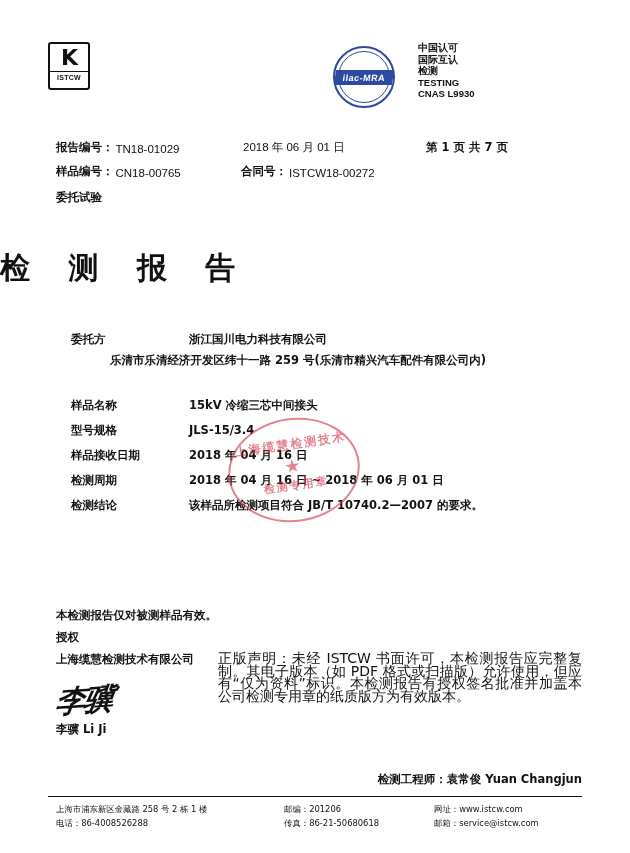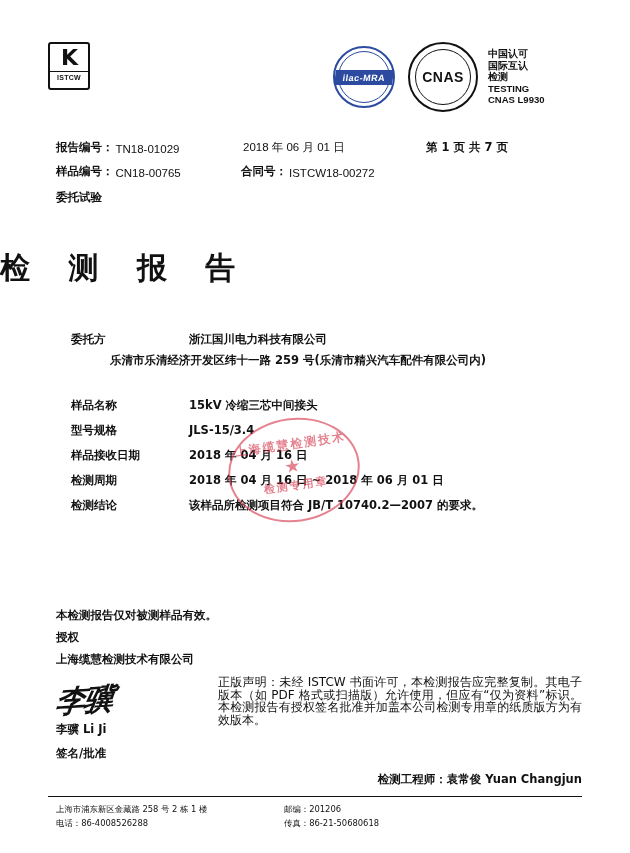--- a/index.html
+++ b/index.html
@@ -284,25 +284,25 @@
     top: 604px;
     left: 56px;
     font-family: "DejaVu Sans", "Liberation Sans", sans-serif;
     font-weight: bold;
     font-size: 11.5px;
     line-height: 22px;
   }
 
   .disclaimer {
     position: absolute;
-    top: 676px;
+    top: 652px;
     left: 218px;
     width: 364px;
     font-family: "DejaVu Sans", "Liberation Sans", sans-serif;
-    font-size: 12px;
+    font-size: 14px;
     line-height: 12.5px;
     text-align: justify;
     color: #111;
   }
 
   .sign-area {
     position: absolute;
     top: 676px;
     left: 56px;
     width: 150px;
@@ -377,23 +377,20 @@
       </div>
     </div>
 
     <div class="ilac">
       <div class="ring"></div>
       <div class="ring2"></div>
       <div class="bar">ilac-MRA</div>
     </div>
 
     <div class="cnas">
-      <div class="cnas-mark">
-        <div class="inner">CNAS</div>
-      </div>
       <div class="cnas-text">
         <div class="cn">中国认可</div>
         <div class="cn">国际互认</div>
         <div class="cn">检测</div>
         <div>TESTING</div>
         <div>CNAS L9930</div>
       </div>
     </div>
   </div>
 
@@ -466,34 +463,37 @@
 
   <div class="statements">
     <div>本检测报告仅对被测样品有效。</div>
     <div>授权</div>
     <div>上海缆慧检测技术有限公司</div>
   </div>
 
   <div class="sign-area">
     <div class="sign-img">李骥</div>
     <div class="sign-name">李骥 Li Ji</div>
-    <div class="sign-role">签名/批准</div>
   </div>
 
   <div class="disclaimer">正版声明：未经 ISTCW 书面许可，本检测报告应完整复制。其电子版本（如 PDF 格式或扫描版）允许使用，但应有“仅为资料”标识。本检测报告有授权签名批准并加盖本公司检测专用章的纸质版方为有效版本。</div>
 
   <div class="engineer">
     <span>检测工程师：</span><span>袁常俊 Yuan Changjun</span>
   </div>
 
   <div class="rule"></div>
   <div class="contact">
     <div class="c1">
       <div>上海市浦东新区金藏路 258 号 2 栋 1 楼</div>
       <div>电话：86-4008526288</div>
     </div>
     <div class="c2">
       <div><span>邮编：</span><span>201206</span></div>
       <div><span>传真：</span><span>86-21-50680618</span></div>
     </div>
+    <div class="c3">
+      <div><span>网址：</span><span>www.istcw.com</span></div>
+      <div><span>邮箱：</span><span>service@istcw.com</span></div>
+    </div>
   </div>
 
 </div>
 
 </body></html>

